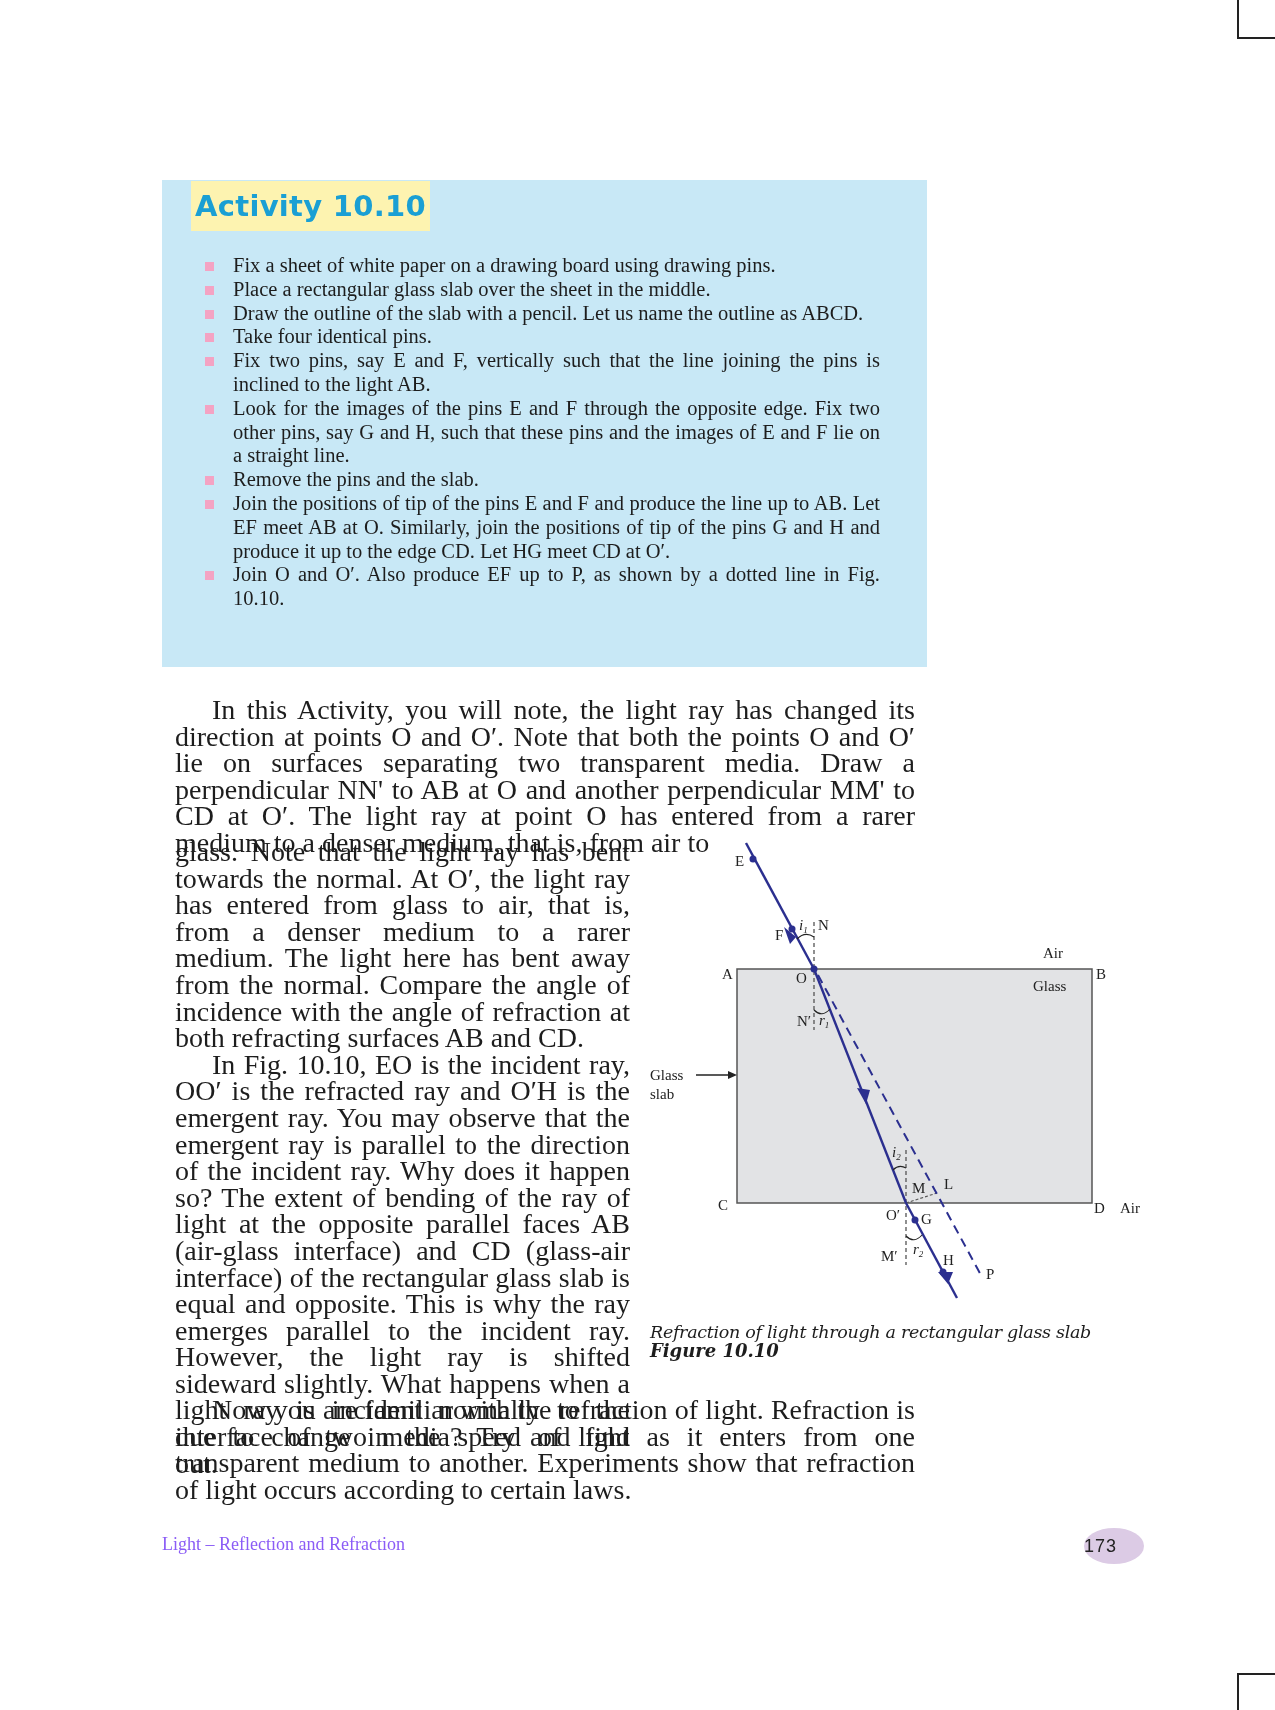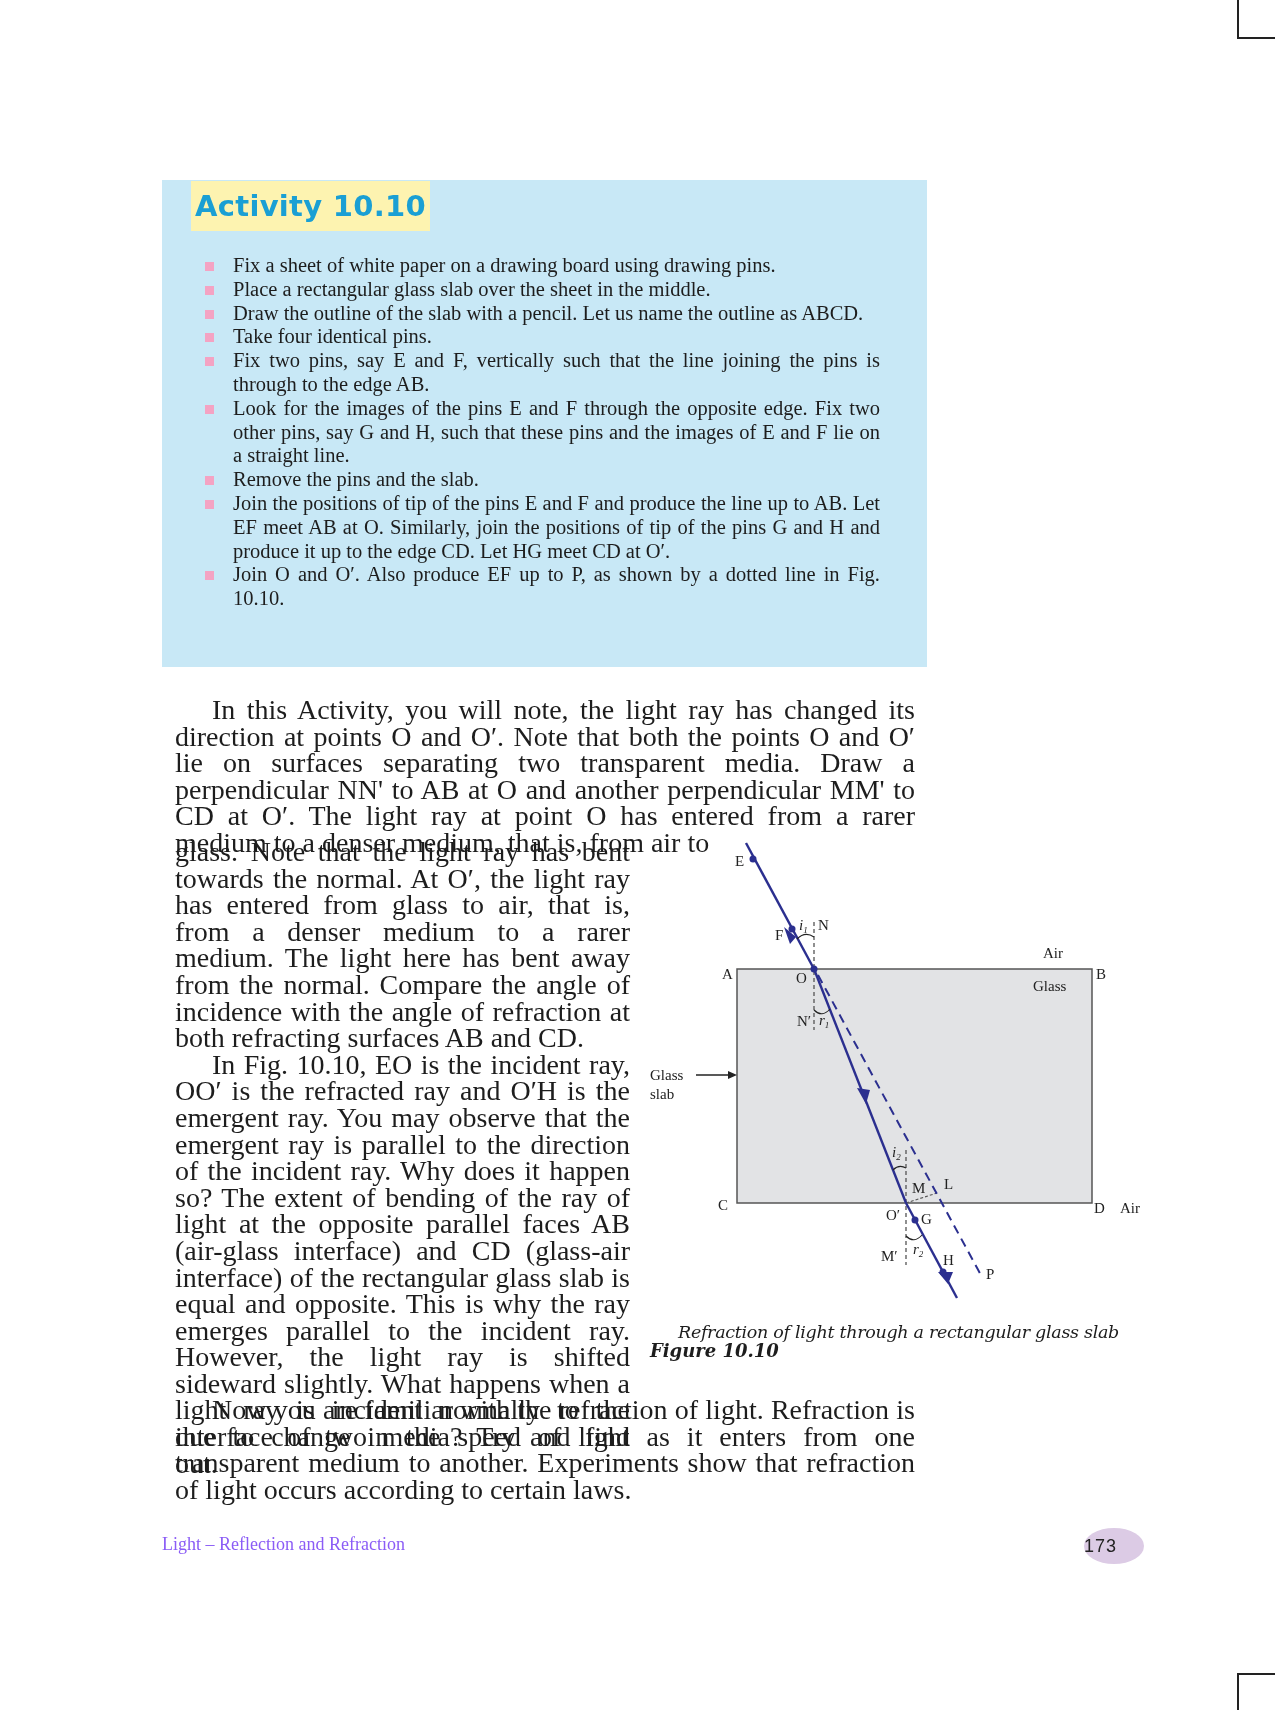--- a/index.html
+++ b/index.html
@@ -16,21 +16,21 @@
   .act-list li { position:relative; padding-left:59px; padding-right:34px; font-size:20.5px; line-height:23.8px; text-align:justify; }
   .act-list li .bullet { position:absolute; left:31px; top:8px; width:9px; height:9px; background:#f4a3c3; }
 
   .para { position:absolute; font-size:28px; line-height:26.6px; text-align:justify; margin:13px; }
   .para .indent { display:inline-block; width:37px; }
   .p1 { left:162px; top:684px; width:740px; }
   .p2 { left:162px; top:826px; width:455px; }
   .p3 { left:162px; top:1384px; width:740px; }
 
   .fig-title { position:absolute; left:650px; top:1301px; font-family:"DejaVu Serif",serif; font-weight:bold; font-style:italic; font-size:18px; color:#1d1d1d;margin-top:39px; }
-  .fig-caption { position:absolute; left:678px; top:1322px; font-family:"DejaVu Serif",serif; font-style:italic; font-size:17.5px; color:#1d1d1d; letter-spacing:-0.3px; }
+  .fig-caption { position:absolute; left:650px; top:1322px; font-family:"DejaVu Serif",serif; font-style:italic; font-size:17.5px; color:#1d1d1d; letter-spacing:-0.3px; }
 
   .diagram { position:absolute; left:0; top:0; width:1275px; height:1710px; pointer-events:none; }
   .diagram text { font-family:"Liberation Serif","DejaVu Serif",serif; font-size:15px; fill:#222; }
 
   .footer-left { position:absolute; left:162px; top:1534px; font-size:18px; color:#8b5cf6; }
   .page-badge { position:absolute; left:1084px; top:1528px; width:60px; height:36px; border-radius:50%; background:#dccbe5;
                 font-family:"Liberation Sans",sans-serif; font-size:18px; line-height:36px; color:#222; letter-spacing:1px; }
 </style>
 </head>
 <body>
@@ -38,21 +38,21 @@
 <div class="crop crop-top"></div>
 <div class="crop crop-bottom"></div>
 
 <section class="activity">
   <div class="act-head">Activity 10.10</div>
   <ul class="act-list">
     <li><span class="bullet"></span><span>Fix a sheet of white paper on a drawing board using drawing pins.</span></li>
     <li><span class="bullet"></span><span>Place a rectangular glass slab over the sheet in the middle.</span></li>
     <li><span class="bullet"></span><span>Draw the outline of the slab with a pencil. Let us name the outline as ABCD.</span></li>
     <li><span class="bullet"></span><span>Take four identical pins.</span></li>
-    <li><span class="bullet"></span><span>Fix two pins, say E and F, vertically such that the line joining the pins is through to the edge AB.</span></li>
+    <li><span class="bullet"></span><span>Fix two pins, say E and F, vertically such that the line joining the pins is inclined to the light AB.</span></li>
     <li><span class="bullet"></span><span>Look for the images of the pins E and F through the opposite edge. Fix two other pins, say G and H, such that these pins and the images of E and F lie on a straight line.</span></li>
     <li><span class="bullet"></span><span>Remove the pins and the slab.</span></li>
     <li><span class="bullet"></span><span>Join the positions of tip of the pins E and F and produce the line up to AB. Let EF meet AB at O.  Similarly, join the positions of tip of the pins G and H and produce it up to the edge CD.  Let HG meet CD at O′.</span></li>
     <li><span class="bullet"></span><span>Join O and O′.  Also produce EF up to P, as shown by a dotted line in Fig. 10.10.</span></li>
   </ul>
 </section>
 
 <p class="para p1"><span class="indent"></span><span>In this Activity, you will note, the light ray has changed its direction at points O and O′. Note that both the points O and O′ lie on surfaces separating two transparent media. Draw a perpendicular NN' to AB at O and another perpendicular MM' to CD at O′. The light ray at point O has entered from a rarer medium to a denser medium, that is, from air to</span></p>
 
 <p class="para p2"><span>glass. Note that the light ray has bent towards the normal. At O′, the light ray has entered from glass to air, that is, from a denser medium to a rarer medium.  The light here has bent away from the normal. Compare the angle of incidence with the angle of refraction at both refracting surfaces AB and CD.</span><br><span class="indent"></span><span>In Fig. 10.10, EO is the incident ray, OO′ is the refracted ray and O′H is the emergent ray. You may observe that the emergent ray is parallel to the direction of the incident ray. Why does it happen so? The extent of bending of the ray of light at the opposite parallel faces AB (air-glass interface) and CD (glass-air interface) of the rectangular glass slab is equal and opposite. This is why the ray emerges parallel to the incident ray. However, the light ray is shifted sideward slightly. What happens when a light ray is incident normally to the interface of two media? Try and find out.</span></p>

